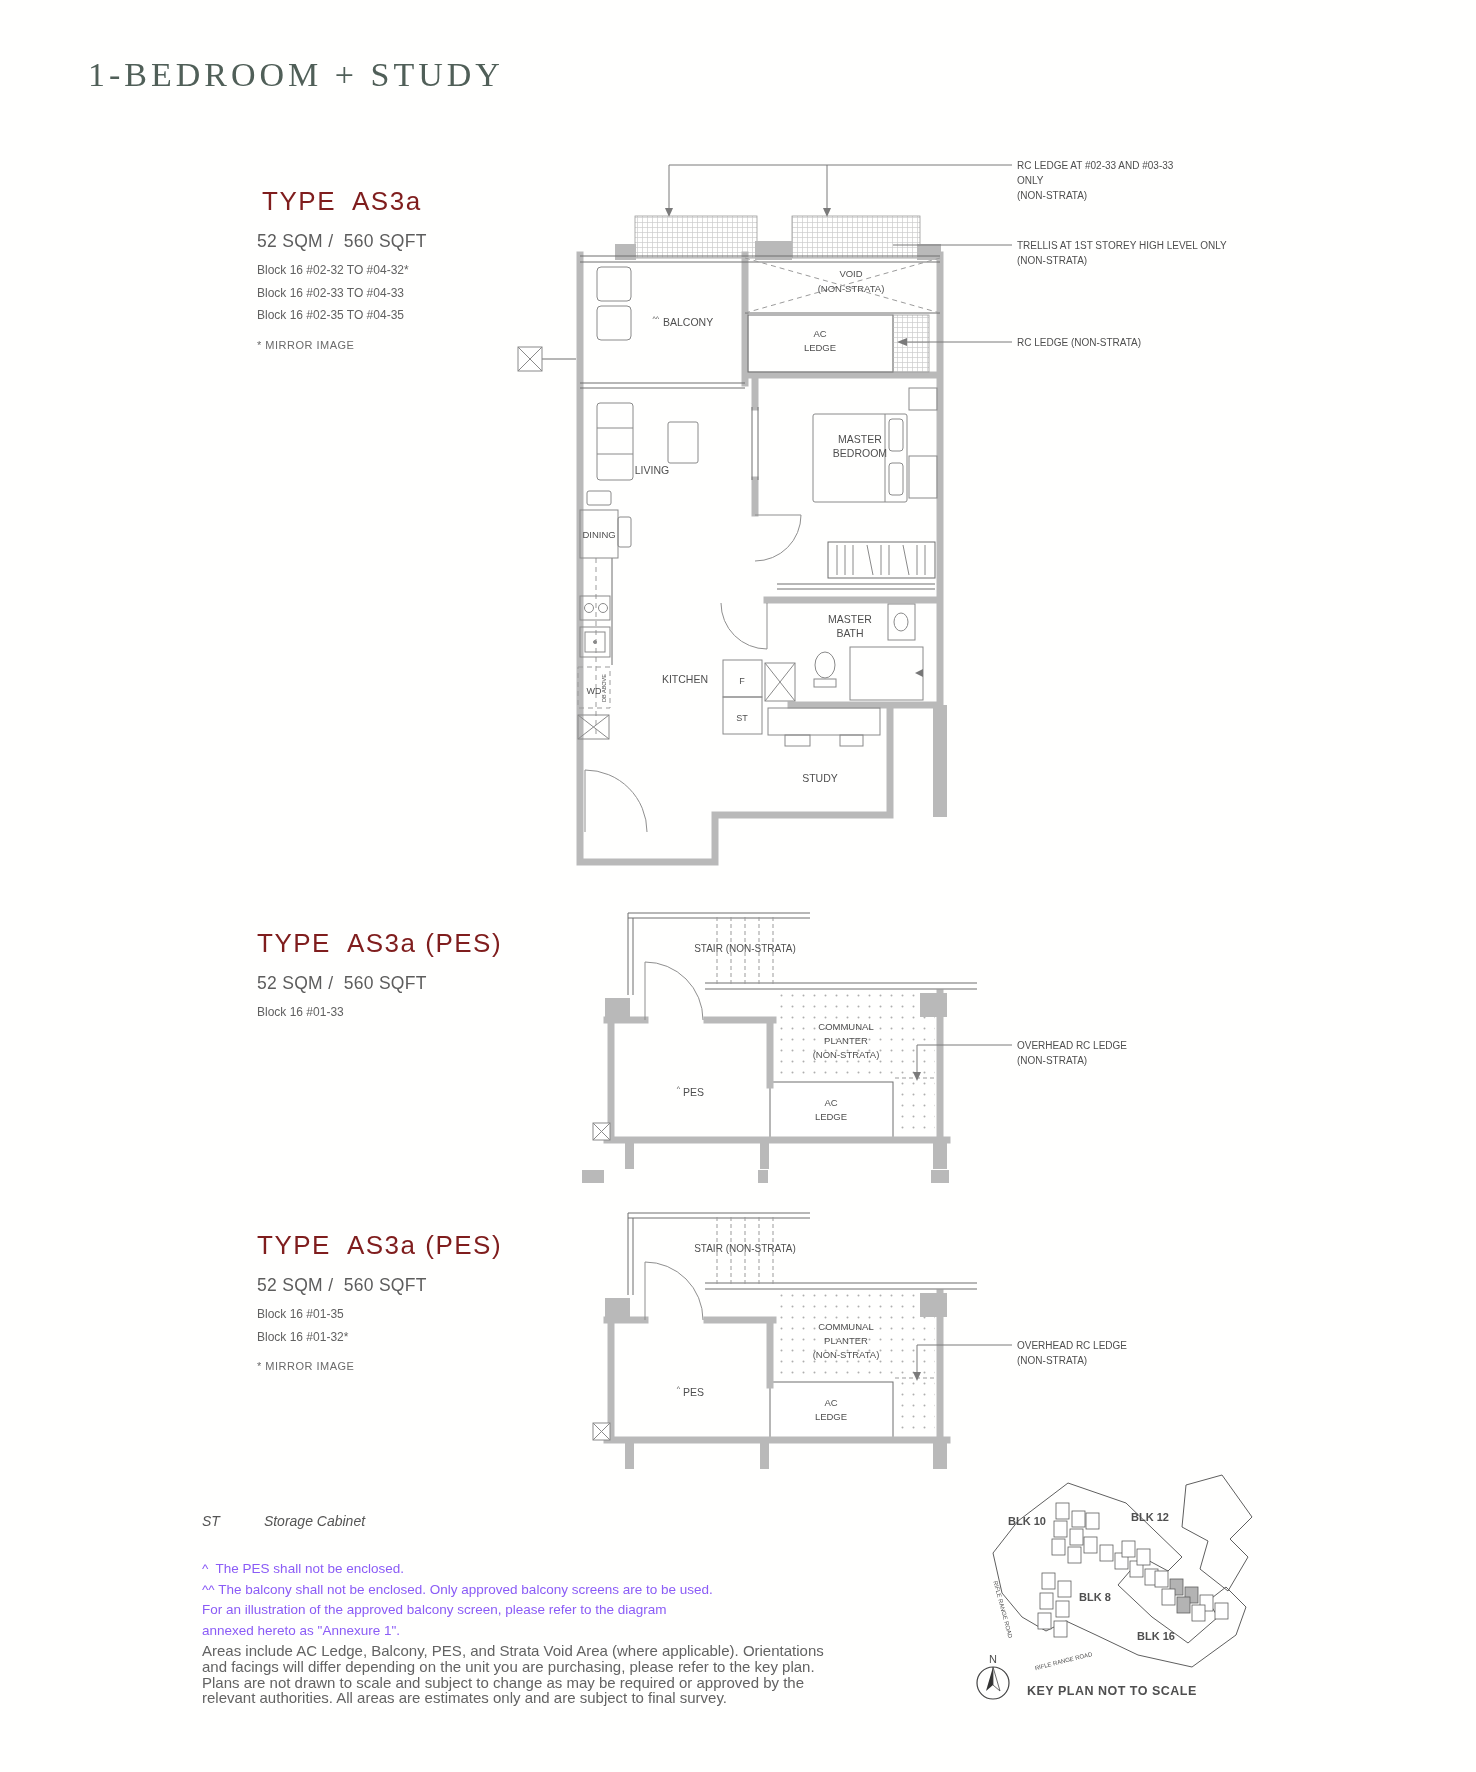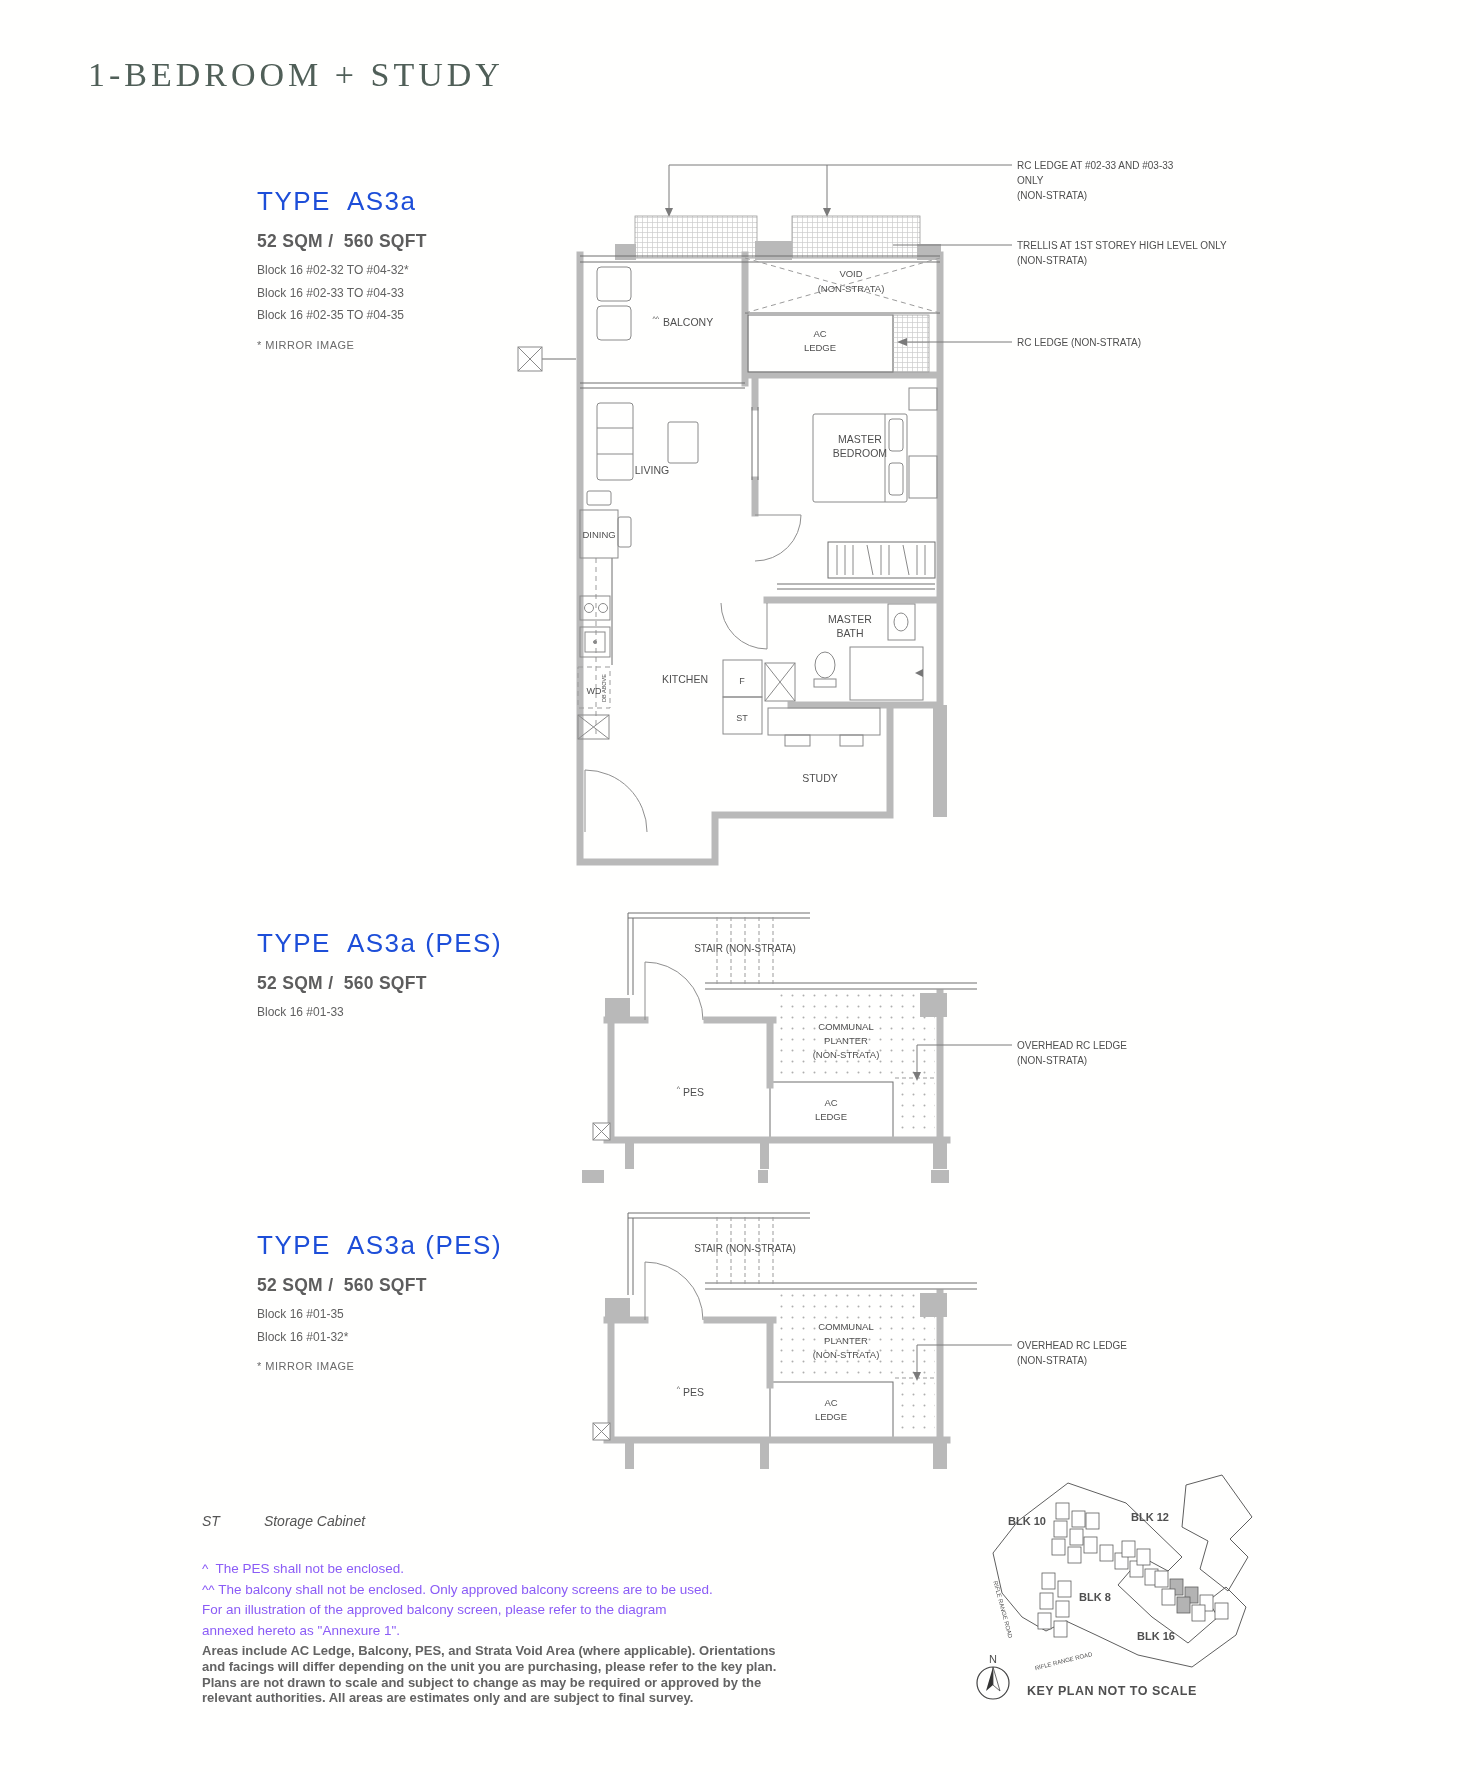--- a/index.html
+++ b/index.html
@@ -1,32 +1,32 @@
 <!DOCTYPE html>
 <html><head>
 <meta charset="utf-8">
 <style>
   html,body{margin:0;padding:0;background:#ffffff;}
   #canvas{position:relative;width:1476px;height:1772px;background:#fffffe;overflow:hidden;
           font-family:"Liberation Sans",sans-serif;color:#595959;}
   .page-title{position:absolute;left:88px;top:56px;margin:0;font-family:"Liberation Serif",serif;
           font-weight:400;font-size:34px;letter-spacing:4px;color:#505f58;white-space:pre;}
   .info{position:absolute;left:257px;}
-  .info h2{margin:0;font-size:26px;font-weight:400;color:#1d4ed8;letter-spacing:1.5px;white-space:pre;}
-  .info .area{margin-top:14px;font-size:17.5px;color:#5d5d5d;letter-spacing:.3px;white-space:pre;font-weight:bold;}
+  .info h2{margin:0;font-size:26px;font-weight:400;color:#7f1d1d;letter-spacing:1.5px;white-space:pre;text-align:center;}
+  .info .area{margin-top:14px;font-size:17.5px;color:#5d5d5d;letter-spacing:.3px;white-space:pre;}
   .info .blks{margin-top:7px;}
   .info .blk{font-size:12px;color:#616161;line-height:22.5px;white-space:pre;}
   .info .mirror{margin-top:12px;font-size:11px;color:#6a6a6a;letter-spacing:.5px;white-space:pre;}
   .plansvg{position:absolute;}
   svg text{font-family:"Liberation Sans",sans-serif;fill:#4f4f4f;}
   .legend{position:absolute;left:202px;top:1513px;font-size:14px;color:#555;font-style:italic;}
   .legend .lab{margin-left:44px;}
   .fnotes{position:absolute;left:202px;top:1559px;font-size:13.5px;line-height:20.5px;color:#8b5cf6;}
   .fnotes div{white-space:pre;}
-  .disc{position:absolute;left:202px;top:1643px;font-size:13px;line-height:15.8px;color:#636363;font-weight:bold;}
+  .disc{position:absolute;left:202px;top:1643px;font-size:15px;line-height:15.8px;color:#636363;}
 </style>
 </head>
 <body>
 
 <div id="canvas">
 
   <h1 class="page-title">1-BEDROOM + STUDY</h1>
 
   <div class="info" style="top:186px">
     <h2>TYPE  AS3a</h2>

